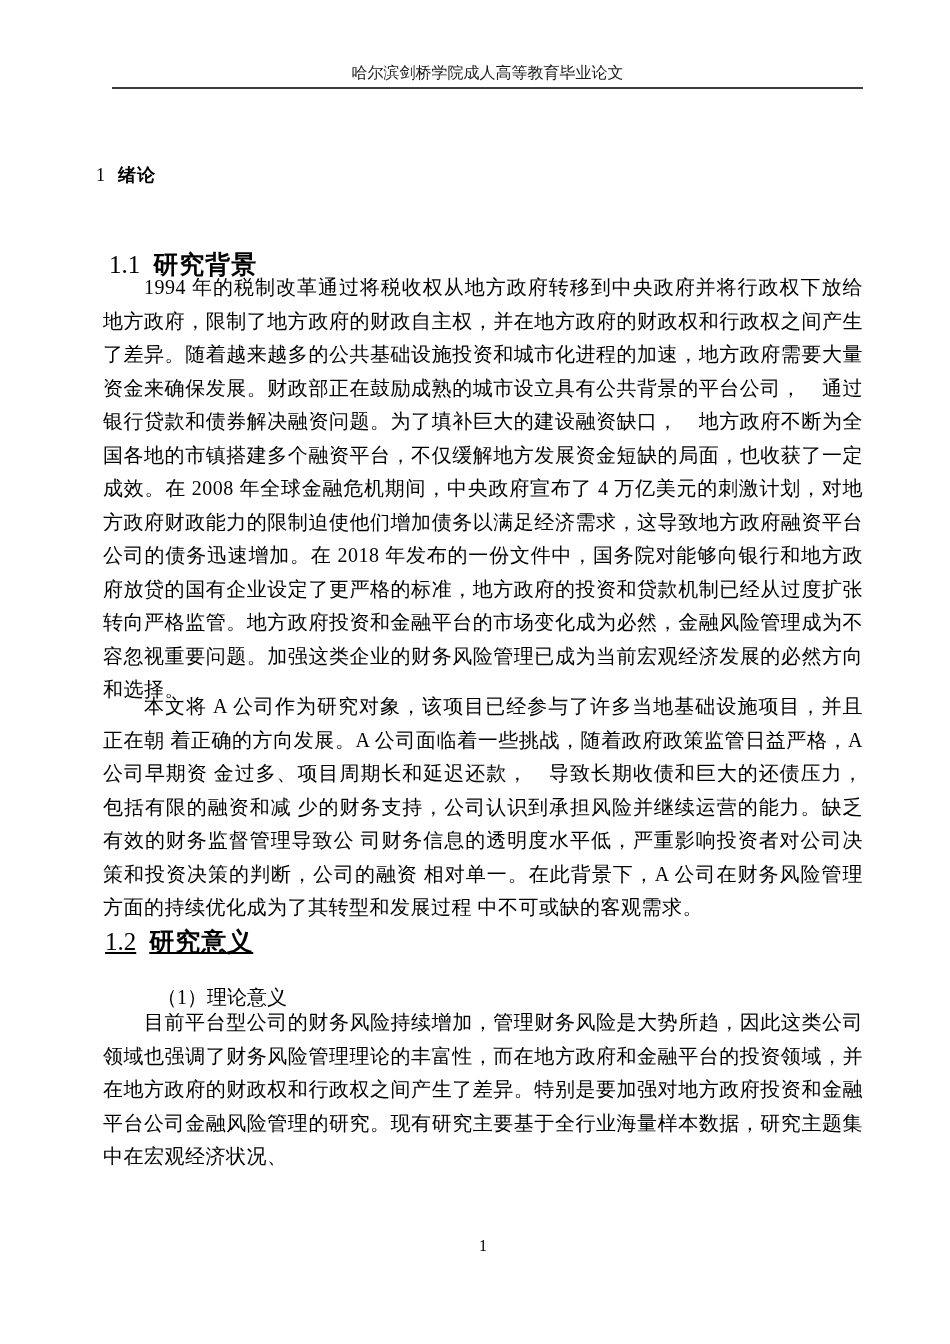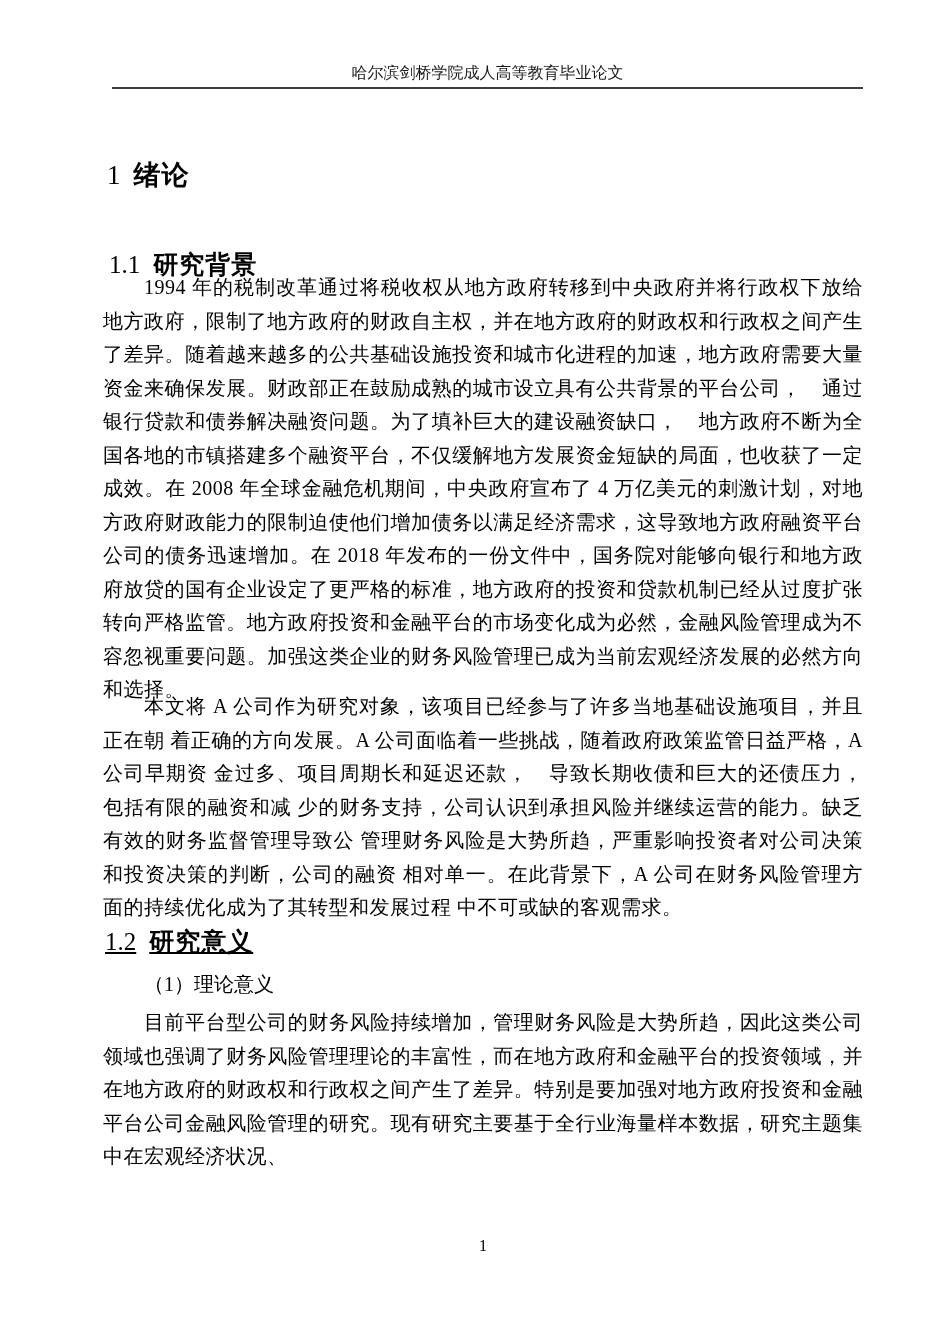--- a/index.html
+++ b/index.html
@@ -28,23 +28,23 @@
     font-size: 16px;
     line-height: 22px;
     color: #1a1a1a;
     padding-bottom: 3px;
     border-bottom: 2px solid #3d3d3d;
   }
 
   
   .chapter-title {
     position: absolute;
-    left: 107px;
+    left: 96px;
     top: 157px;
-    font-size: 27px;
+    font-size: 18px;
     line-height: 36px;
     white-space: nowrap;
   }
   .chapter-title .num,
   .section-heading .num {
     font-family: "Liberation Serif", serif;
     font-weight: 400;
     margin-right: 13px;
   }
   .chapter-title .txt,
@@ -81,21 +81,21 @@
   #para-1-2-a { top: 1006px; }
 
   .sub-heading {
     position: absolute;
     left: 103px;
     top: 969px;
     width: 760px;
     font-size: 20px;
     line-height: 30px;
     padding-left: 41px;
-    margin: 0;
+    margin: 13px;
   }
 
   
   .page-number {
     position: absolute;
     left: 103px;
     top: 1235px;
     width: 760px;
     text-align: center;
     font-size: 16px;
@@ -114,21 +114,21 @@
   <h1 class="chapter-title" style="margin:0; font-weight:400;">
     <span class="num">1</span><span class="txt">绪论</span>
   </h1>
 
   <h2 class="section-heading" id="section1-heading" style="margin:4px; font-weight:400;">
     <span class="num">1.1</span><span class="txt">研究背景</span>
   </h2>
 
   <p class="body-para" id="para-1-1-a">1994 年的税制改革通过将税收权从地方政府转移到中央政府并将行政权下放给地方政府，限制了地方政府的财政自主权，并在地方政府的财政权和行政权之间产生了差异。随着越来越多的公共基础设施投资和城市化进程的加速，地方政府需要大量资金来确保发展。财政部正在鼓励成熟的城市设立具有公共背景的平台公司，　通过银行贷款和债券解决融资问题。为了填补巨大的建设融资缺口，　地方政府不断为全国各地的市镇搭建多个融资平台，不仅缓解地方发展资金短缺的局面，也收获了一定成效。在 2008 年全球金融危机期间，中央政府宣布了 4 万亿美元的刺激计划，对地方政府财政能力的限制迫使他们增加债务以满足经济需求，这导致地方政府融资平台公司的债务迅速增加。在 2018 年发布的一份文件中，国务院对能够向银行和地方政府放贷的国有企业设定了更严格的标准，地方政府的投资和贷款机制已经从过度扩张转向严格监管。地方政府投资和金融平台的市场变化成为必然，金融风险管理成为不容忽视重要问题。加强这类企业的财务风险管理已成为当前宏观经济发展的必然方向和选择。</p>
 
-  <p class="body-para" id="para-1-1-b">本文将 A 公司作为研究对象，该项目已经参与了许多当地基础设施项目，并且正在朝 着正确的方向发展。A 公司面临着一些挑战，随着政府政策监管日益严格，A 公司早期资 金过多、项目周期长和延迟还款，　导致长期收债和巨大的还债压力，包括有限的融资和减 少的财务支持，公司认识到承担风险并继续运营的能力。缺乏有效的财务监督管理导致公 管理财务风险是大势所趋，严重影响投资者对公司决策和投资决策的判断，公司的融资 相对单一。在此背景下，A 公司在财务风险管理方面的持续优化成为了其转型和发展过程 中不可或缺的客观需求。</p>
+  <p class="body-para" id="para-1-1-b">本文将 A 公司作为研究对象，该项目已经参与了许多当地基础设施项目，并且正在朝 着正确的方向发展。A 公司面临着一些挑战，随着政府政策监管日益严格，A 公司早期资 金过多、项目周期长和延迟还款，　导致长期收债和巨大的还债压力，包括有限的融资和减 少的财务支持，公司认识到承担风险并继续运营的能力。缺乏有效的财务监督管理导致公 司财务信息的透明度水平低，严重影响投资者对公司决策和投资决策的判断，公司的融资 相对单一。在此背景下，A 公司在财务风险管理方面的持续优化成为了其转型和发展过程 中不可或缺的客观需求。</p>
 
   <h2 class="section-heading" id="section2-heading" style="margin:0; font-weight:400;text-decoration:underline;">
     <span class="num">1.2</span><span class="txt">研究意义</span>
   </h2>
 
   <p class="sub-heading">（1）理论意义</p>
 
   <p class="body-para" id="para-1-2-a">目前平台型公司的财务风险持续增加，管理财务风险是大势所趋，因此这类公司领域也强调了财务风险管理理论的丰富性，而在地方政府和金融平台的投资领域，并在地方政府的财政权和行政权之间产生了差异。特别是要加强对地方政府投资和金融平台公司金融风险管理的研究。现有研究主要基于全行业海量样本数据，研究主题集中在宏观经济状况、</p>
 
   <div class="page-number">1</div>

